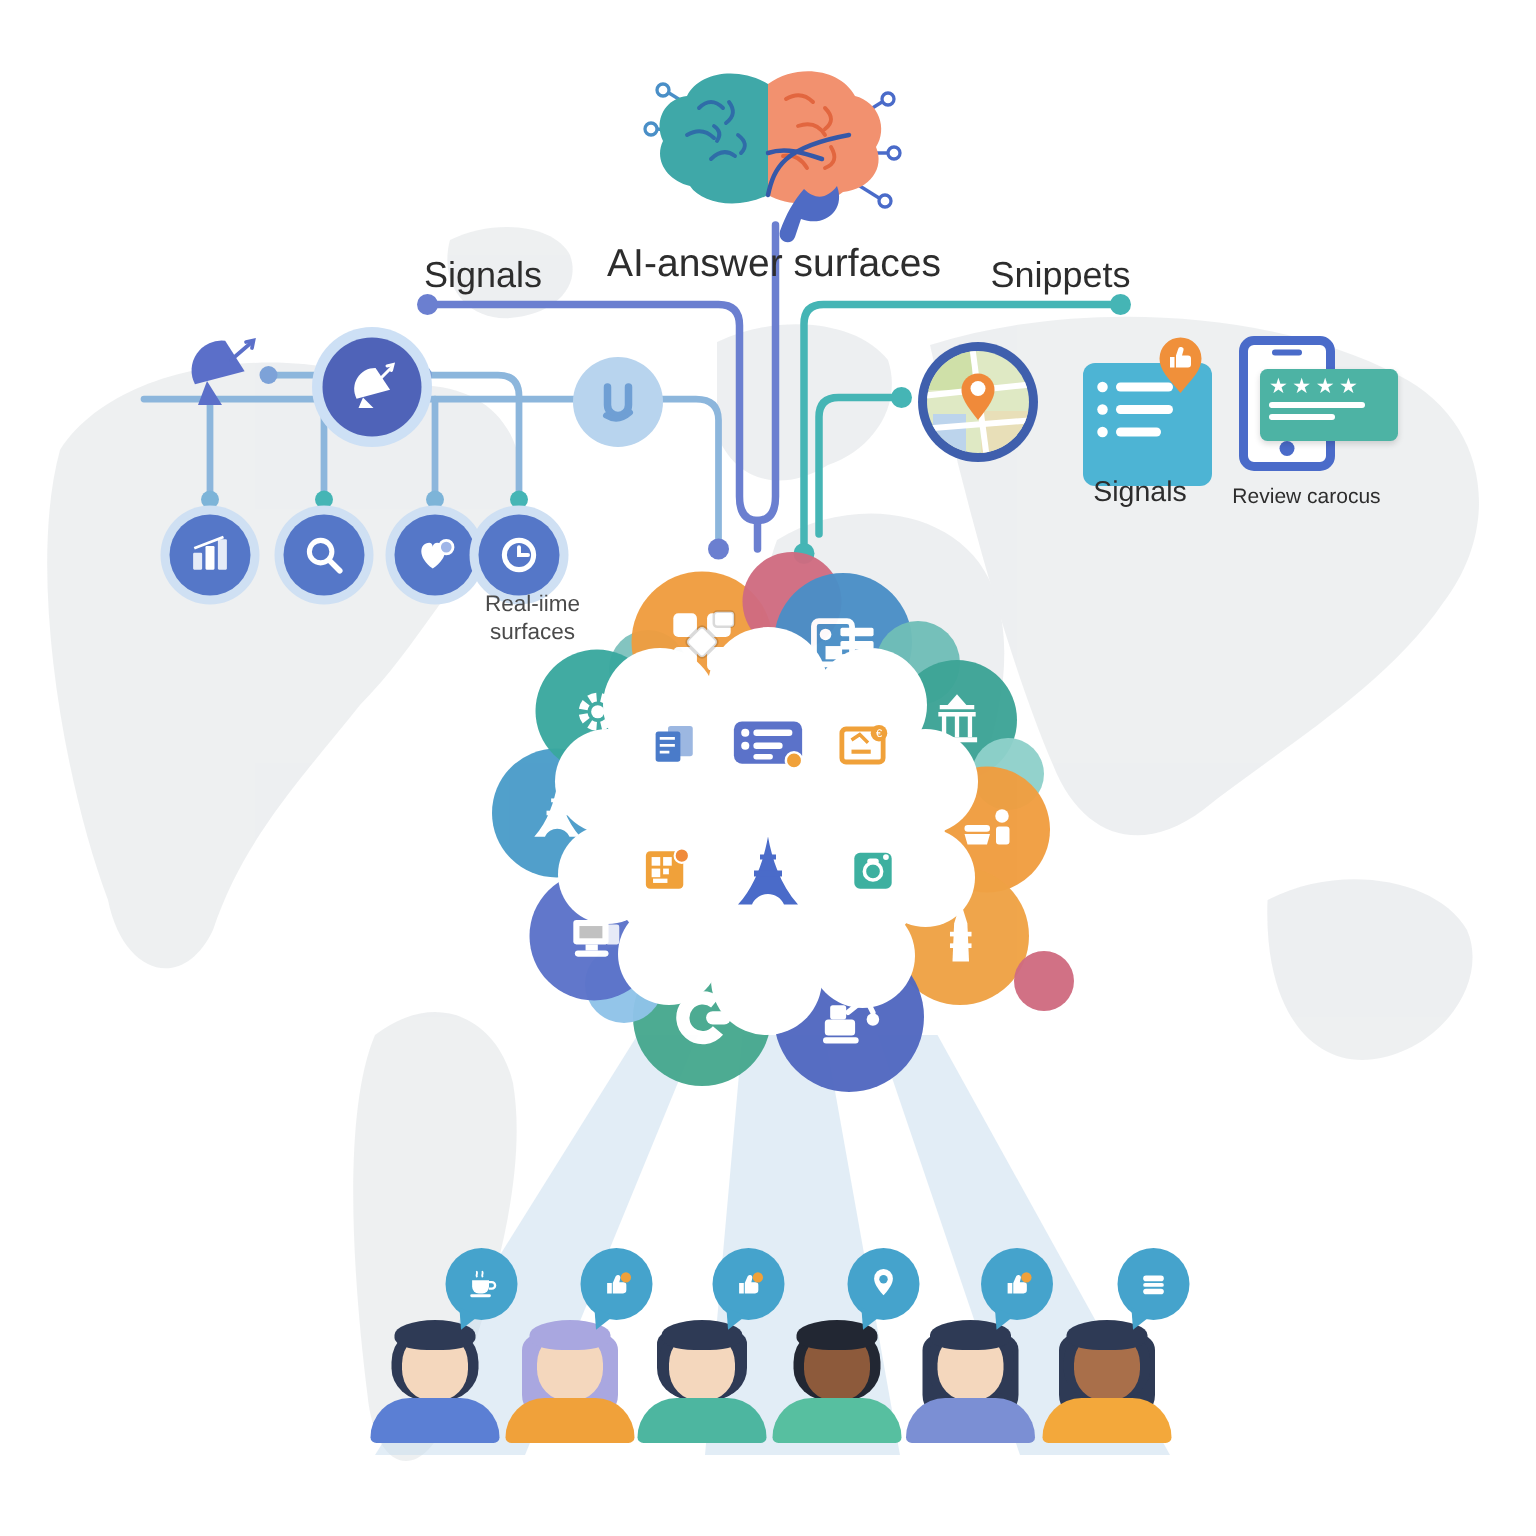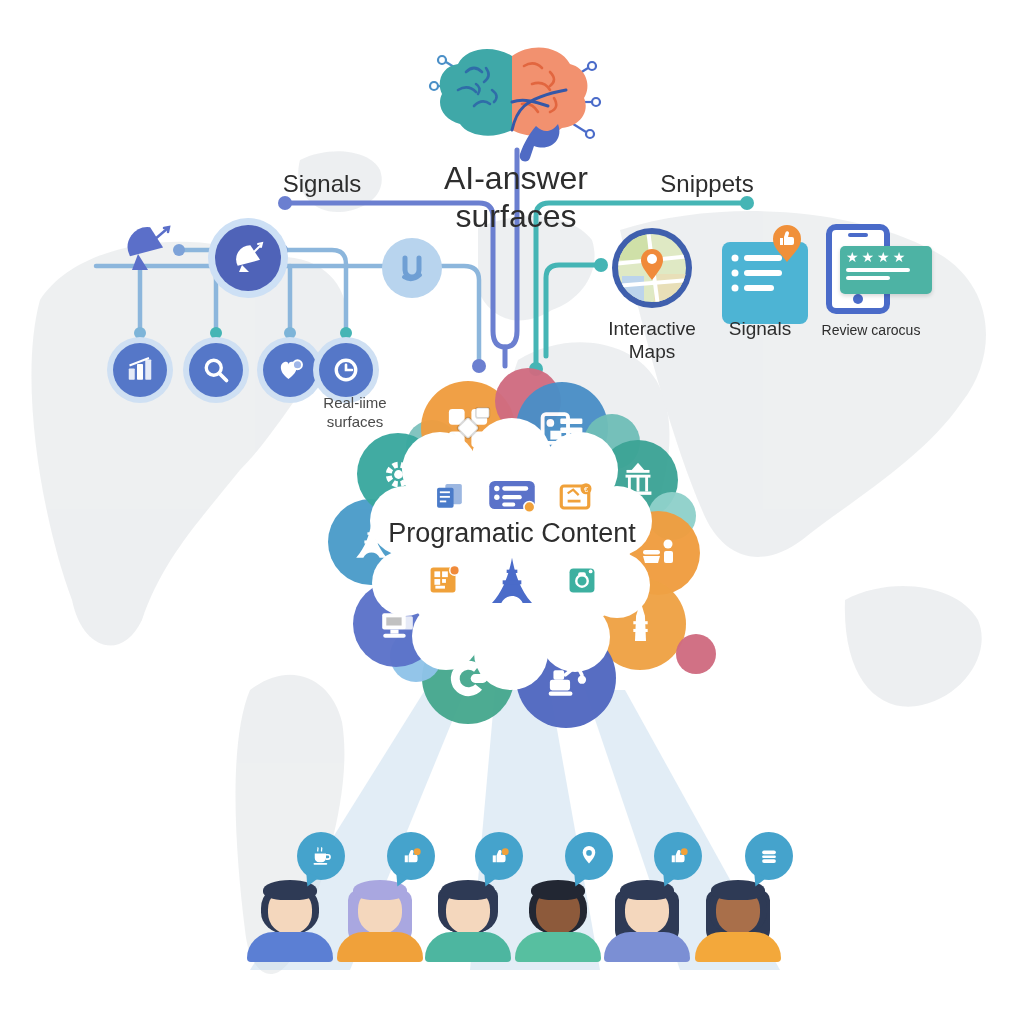--- a/index.html
+++ b/index.html
@@ -117,21 +117,21 @@
           <path d="M126,32 q8,8 0,14"></path>
         <path d="M130,58 q6,10 -4,14"></path>
       </g>
       <g stroke="#3558a8" stroke-width="3" fill="none" stroke-linecap="round">
         <path d="M88,90 C92,72 98,58 142,50"></path>
         <path d="M88,62 C100,58 112,62 124,66"></path>
       </g>
     </g>
   </svg>
 
-  <div class="abs lbl" style="left:396px;top:160px;width:240px;font-size:32px;font-weight:500;z-index:6;">AI-answer surfaces</div>
+  <div class="abs lbl" style="left:396px;top:160px;width:240px;font-size:26px;font-weight:500;z-index:6;">AI-answer surfaces</div>
   <div class="abs lbl" style="left:262px;top:170px;width:120px;font-size:24px;font-weight:500;z-index:6;">Signals</div>
   <div class="abs lbl" style="left:647px;top:170px;width:120px;font-size:24px;font-weight:500;z-index:6;">Snippets</div>
 
   <svg class="abs" style="left:118px;top:220px;z-index:6;" width="64" height="56" viewBox="0 0 64 56">
     <g fill="#5b6fc9">
       <path d="M10,34 A20,20 0 0 1 34,8 L44,30 Z" transform="rotate(-8 27 21)"></path>
       <path d="M20,34 L14,50 L30,50 Z"></path>
     </g>
     <g stroke="#5b6fc9" stroke-width="2.5" fill="none" stroke-linecap="round">
       <path d="M36,20 L50,8"></path>
@@ -210,24 +210,20 @@
         <g stroke="#fff" stroke-width="4" fill="none">
           <path d="M-4,30 L72,22"></path>
             <path d="M30,-4 L40,72"></path>
             <path d="M-4,52 L72,46"></path>
         </g>
         <path d="M34,46 C26,36 23,31 23,26 A11,11 0 0 1 45,26 C45,31 42,36 34,46 Z" fill="#f08a3a"></path>
         <circle cx="34" cy="25" r="5" fill="#fff"></circle>
       </svg>
     </div>
   </div>
-  <div class="abs fmt-label" style="left:592px;top:318px;width:120px;z-index:6;">
-    <span>Interactive</span><br>
-    <span>Maps</span>
-  </div>
 
   <div class="abs" style="left:718px;top:232px;width:90px;height:92px;z-index:6;">
     <div class="abs" style="left:18px;top:16px;width:62px;height:60px;background:#aeb9e6;border-radius:8px;"></div>
     <div class="abs" style="left:4px;top:10px;width:70px;height:62px;background:#4db4d4;border-radius:8px;padding:10px 8px;">
       <svg width="56" height="44" viewBox="0 0 56 44">
         <g fill="#fff">
           <circle cx="5" cy="6" r="3.5"></circle>
             <rect x="14" y="3" width="38" height="6" rx="3"></rect>
           <circle cx="5" cy="21" r="3.5"></circle>
             <rect x="14" y="18" width="38" height="6" rx="3"></rect>
@@ -426,21 +422,20 @@
         </svg>
       </div>
       <div class="abs" style="left: 480px; top: 551px;">
         <svg width="64" height="64" viewBox="-24 -24 48 48">
           <path d="M0,-19 C2,-8 6,5 15,15 L8,15 C5,8 -5,8 -8,15 L-15,15 C-6,5 -2,-8 0,-19Z" fill="#4a6bc9"></path>
           <rect x="-7" y="-2" width="14" height="3" fill="#4a6bc9"></rect>
           <rect x="-4" y="-10" width="8" height="2.5" fill="#4a6bc9"></rect>
         </svg>
       </div>
     </div>
-  <div class="abs lbl" style="left:362px;top:518px;width:300px;font-size:27px;font-weight:500;z-index:5;">Programatic Content</div>
 
   <div id="people" class="abs" style="left:0;top:0;z-index:5;">
       <div class="abs" style="left: 235px; top: 828px; width: 110px; height: 134px;">
 
     <div class="abs" style="left:26px;top:54px;width:58px;height:52px;background:#2e3a55;border-radius:50% 50% 42% 42%;"></div>
     <div class="abs" style="left:46px;top:96px;width:18px;height:16px;background:#f4d7bd;"></div>
     <div class="abs" style="left:33px;top:60px;width:44px;height:46px;background:#f4d7bd;border-radius:46%;"></div>
     <div class="abs" style="left:28px;top:52px;width:54px;height:20px;background:#2e3a55;border-radius:50% 50% 40% 40%;"></div>
     <div class="abs" style="left:12px;top:104px;width:86px;height:30px;background:#5b7fd4;border-radius:40px 40px 6px 6px;"></div>
     <div class="abs" style="left:62px;top:4px;width:48px;height:48px;background:#45a3cc;border-radius:50%;

